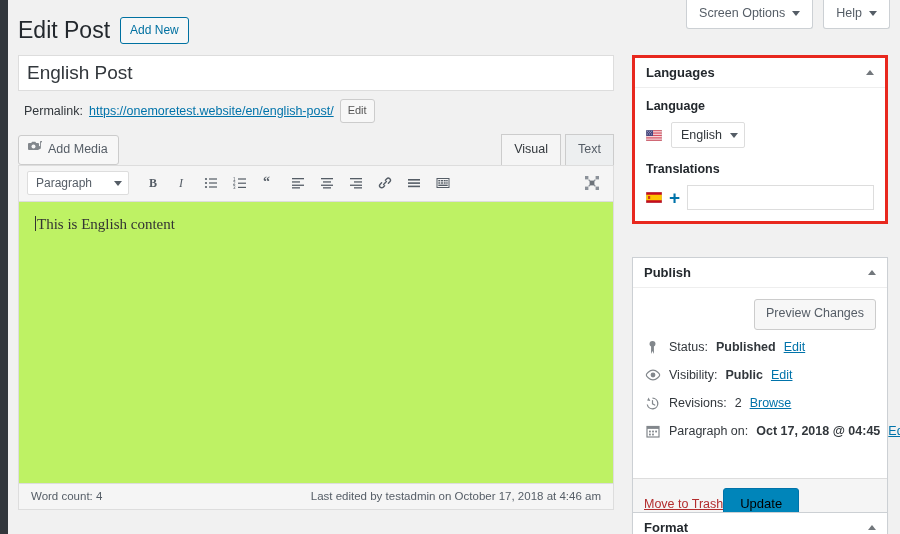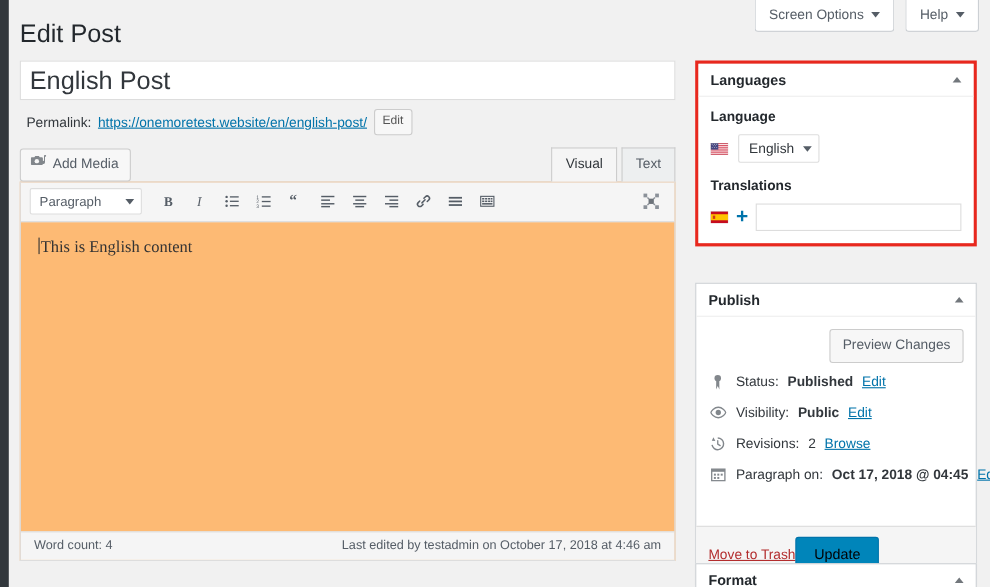--- a/index.html
+++ b/index.html
@@ -45,21 +45,21 @@
     width: 0; height: 0;
     border-left: 4px solid transparent;
     border-right: 4px solid transparent;
     border-top: 5px solid #555d66;
     display: inline-block;
   }
 
   
   .page-head {
     position: absolute; left: 18px; top: 16px;
-    display: flex; align-items: center; gap: 10px; flex-direction: column;
+    display: flex; align-items: center; gap: 10px;
   }
   .page-title {
     font-size: 23px;
     font-weight: 400;
     color: #23282d;
     line-height: 1.3;
     white-space: nowrap;
   }
   .add-new-btn {
     background: #f6f7f7;
@@ -78,21 +78,21 @@
     position: absolute;
     left: 18px; top: 55px;
     width: 596px;
   }
   .title-input {
     width: 100%;
     height: 36px;
     background: #fff;
     border: 1px solid #ddd;
     padding: 3px 8px;
-    font-size: 23px;
+    font-size: 19px;
     color: #32373c;
     font-family: "Liberation Sans", sans-serif;
     outline: none;
   }
   .permalink-row {
     margin-top: 8px;
     display: flex; align-items: center; gap: 6px;
     font-size: 12.5px;
     color: #32373c;
     padding-left: 6px;
@@ -145,21 +145,21 @@
   }
   .ed-tab.active {
     background: #f5f5f5;
     border-color: #ccc;
     color: #32373c;
   }
 
   
   .editor-box {
     border: 1px solid #ddd;
-    background: #fdba74;
+    background: #bef264;
     height: 345px;
     display: flex; flex-direction: column;
   }
   .ed-toolbar {
     background: #f5f5f5;
     border-bottom: 1px solid #ddd;
     height: 36px;
     display: flex; align-items: center;
     padding: 0 8px;
     gap: 3px;

